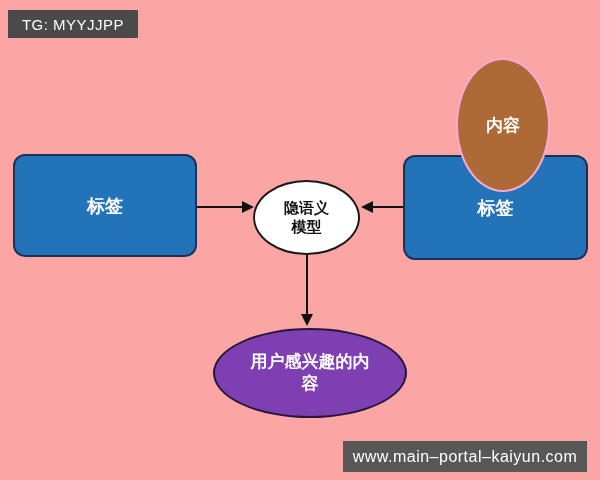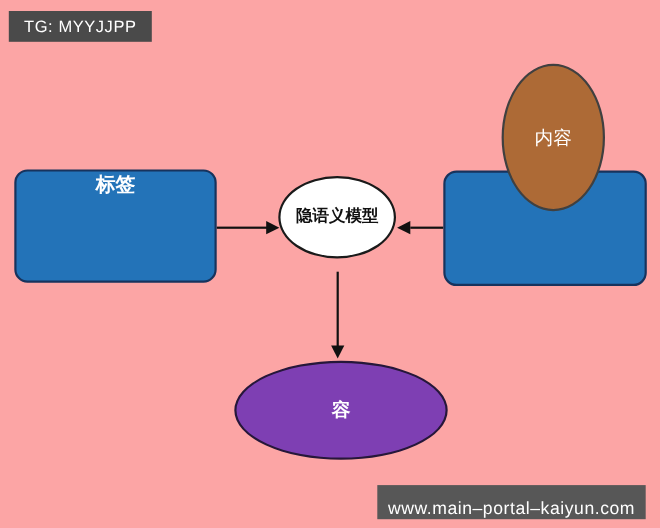--- a/index.html
+++ b/index.html
@@ -8,51 +8,52 @@
     position:relative; width:600px; height:480px; background:#fca5a5;
     overflow:hidden;
   }
   
   .badge {
     position:absolute; background:#4f4f4f; color:#ffffff;
     display:flex; align-items:center; justify-content:center;
     font-size:16px; letter-spacing:0.5px;
   }
   .badge.tg { left:8px; top:10px; width:130px; height:28px; background:#4a4a4a; font-size:15px; }
-  .badge.url { left:343px; top:441px; width:244px; height:31px; background:#575757; font-size:16px;align-items:flex-end; }
+  .badge.url { left:343px; top:441px; width:244px; height:31px; background:#575757; font-size:16px; }
 
   
   .shape { position:absolute; box-sizing:border-box; }
   .ellipse { border-radius:50%; display:flex; align-items:center; justify-content:center; text-align:center; }
-  .rect { border-radius:12px; display:flex; justify-content:center; }
+  .rect { border-radius:12px; display:flex; align-items:center; justify-content:center; }
 
   .node-user {
     left:40px; top:58px; width:120px; height:128px;
     background:#b23331; border:2px solid #1c1c1c; z-index:3;
     color:#fff; font-size:17px; font-weight:bold;
   }
   .node-content {
     left:456px; top:58px; width:94px; height:134px;
-    background:#ad6a36; border:2px solid #404040; z-index:3;
-    color:#fff; font-size:17px; font-weight:normal;text-align:center;
+    background:#ad6a36; border:2px solid #f9a8d4; z-index:3;
+    color:#fff; font-size:17px; font-weight:bold;text-align:center;
   }
   .node-tag-left {
     left:13px; top:154px; width:184px; height:103px;
     background:#2373b8; border:2px solid #17335d; z-index:2;
     color:#fff; font-size:18px; font-weight:bold;
   }
   .node-tag-right {
     left:403px; top:155px; width:185px; height:105px;
     background:#2373b8; border:2px solid #17335d; z-index:2;
     color:#fff; font-size:18px; font-weight:bold;
   }
   .node-model {
-    left:253px; top:160px; width:107px; height:75px;
+    left:253px; top:180px; width:107px; height:75px;
     background:#ffffff; border:2px solid #1a1a1a; z-index:2;
     color:#111; font-size:15px; font-weight:600; line-height:1.25;
+    flex-direction:column;
   }
   .node-interest {
     left:213px; top:328px; width:194px; height:90px;
     background:#7e3fb3; border:2px solid #26173a; z-index:2;
     color:#fff; font-size:17px; font-weight:bold; line-height:1.3;
     flex-direction:column;
   }
 
   
   .arrow-part { position:absolute; z-index:1; }
@@ -93,20 +94,21 @@
   <div class="shape ellipse node-content">
     <span>内容</span>
   </div>
 
   <div class="shape ellipse node-model">
     <span>隐语义</span>
     <span>模型</span>
   </div>
 
   <div class="shape ellipse node-interest">
+    <span>用户感兴趣的内</span>
     <span>容</span>
   </div>
 
   <div>
     <div class="arrow-part shaft h a-left-shaft"></div>
     <div class="arrow-part head right a-left-head"></div>
   </div>
   <div>
     <div class="arrow-part shaft h a-right-shaft"></div>
     <div class="arrow-part head left a-right-head"></div>

